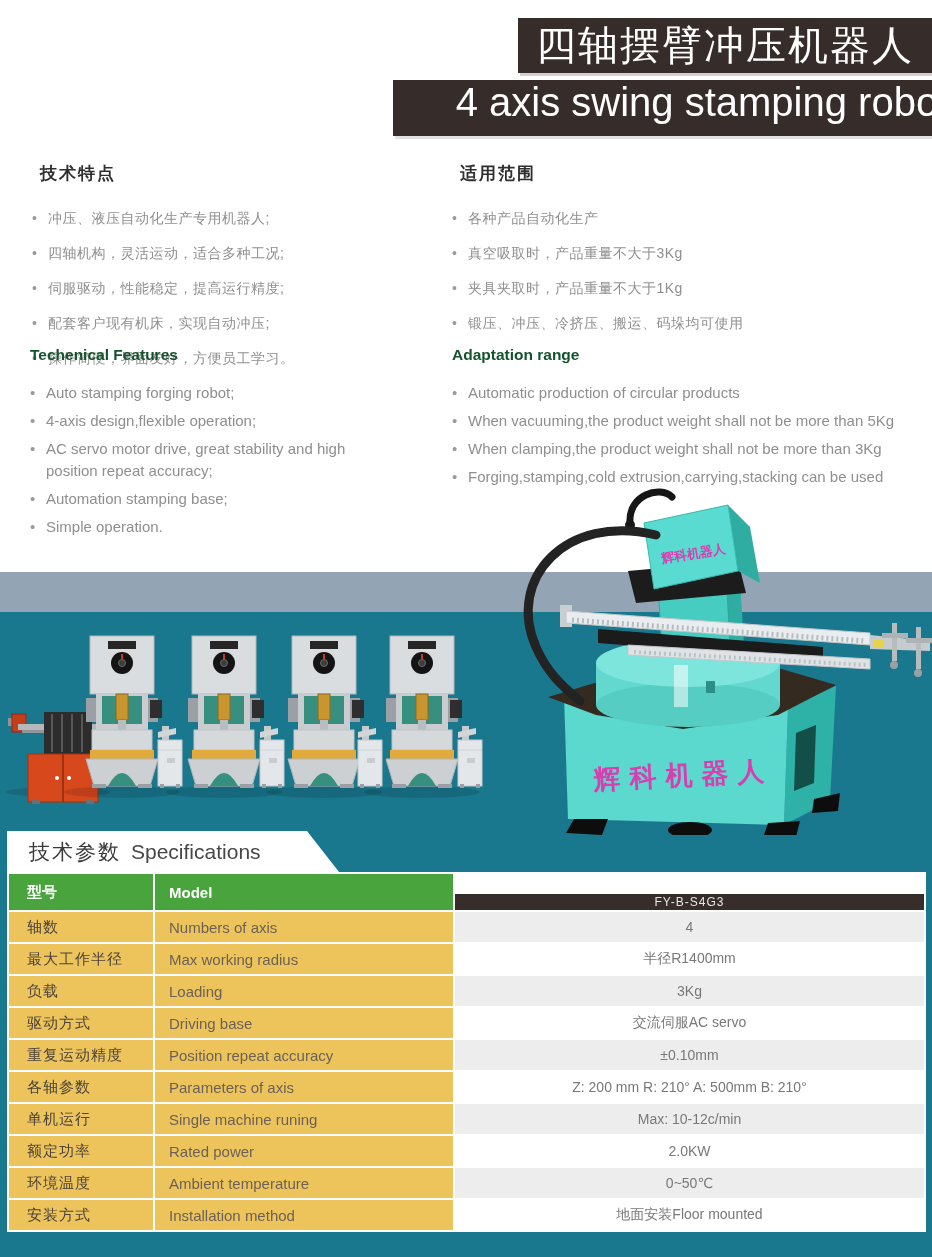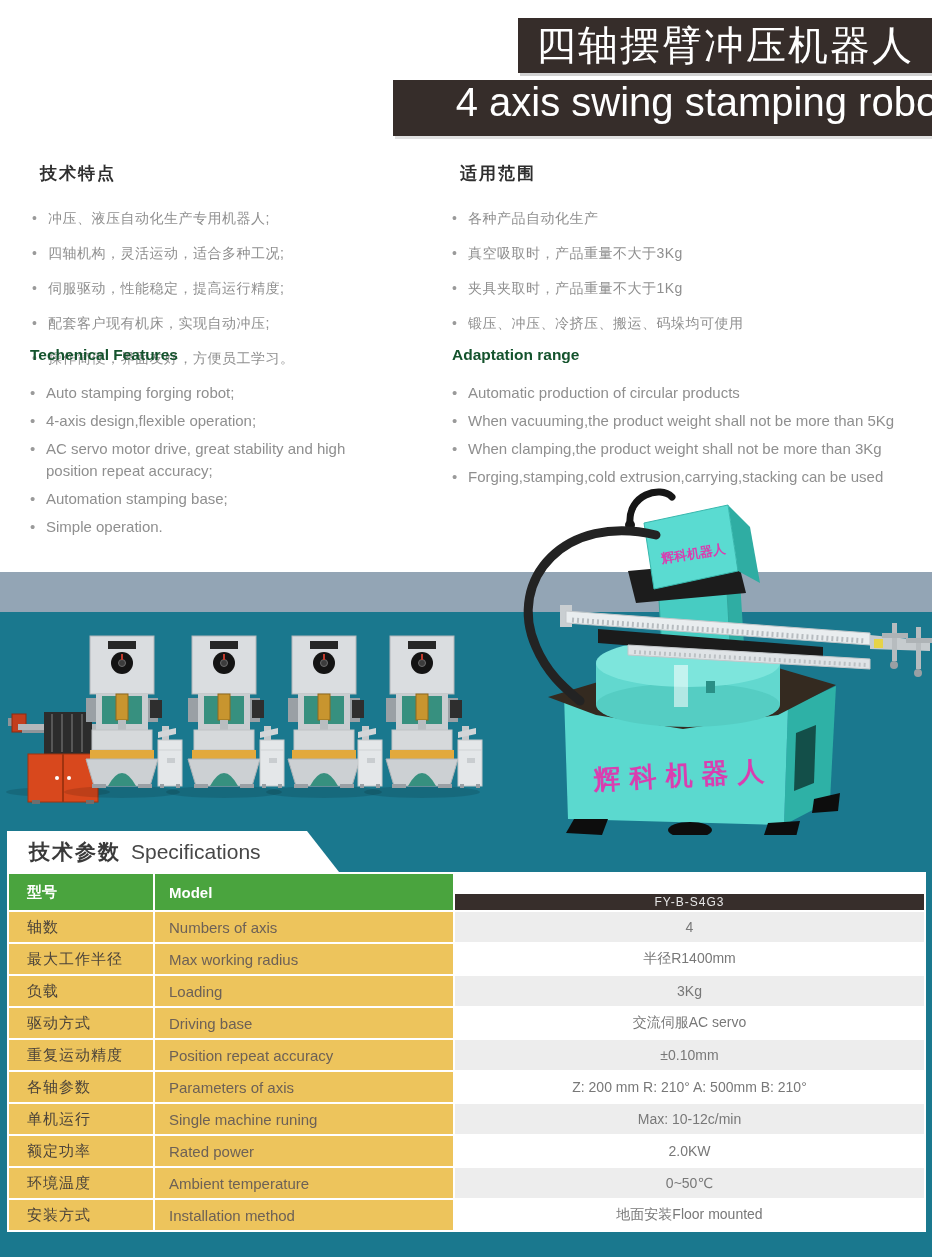--- a/index.html
+++ b/index.html
@@ -34,21 +34,21 @@
   
   .svg-line{position:absolute;left:0;top:618px;}
   .svg-robot{position:absolute;left:478px;top:483px;}
 
   
   .spec-banner{
     position:absolute;left:7px;top:831px;width:336px;height:41px;background:#fff;
     clip-path:polygon(0 0,300px 0,332px 100%,0 100%);
     display:flex;align-items:center;padding-left:22px;box-sizing:border-box;
   }
-  .spec-banner .t-zh{font-size:21px;font-weight:bold;color:#3a3a3a;letter-spacing:2px;}
+  .spec-banner .t-zh{font-size:21px;font-weight:normal;color:#3a3a3a;letter-spacing:2px;}
   .spec-banner .t-en{font-size:21px;color:#474747;margin-left:10px;}
   .spec-table{
     position:absolute;left:7px;top:872px;width:919px;box-sizing:border-box;
     display:grid;grid-template-columns:144px 298px 1fr;
     grid-template-rows:36px repeat(10,30px);
     gap:2px;background:#fff;border:2px solid #fff;
   }
   .cell{display:flex;align-items:center;font-size:15px;}
   .hzh,.hen{background:#4aa43e;color:#fff;font-weight:bold;}
   .hval{background:#372e2b;color:#e6e6e6;justify-content:center;font-size:12px;letter-spacing:1px;font-weight:normal;margin-top:20px;}

